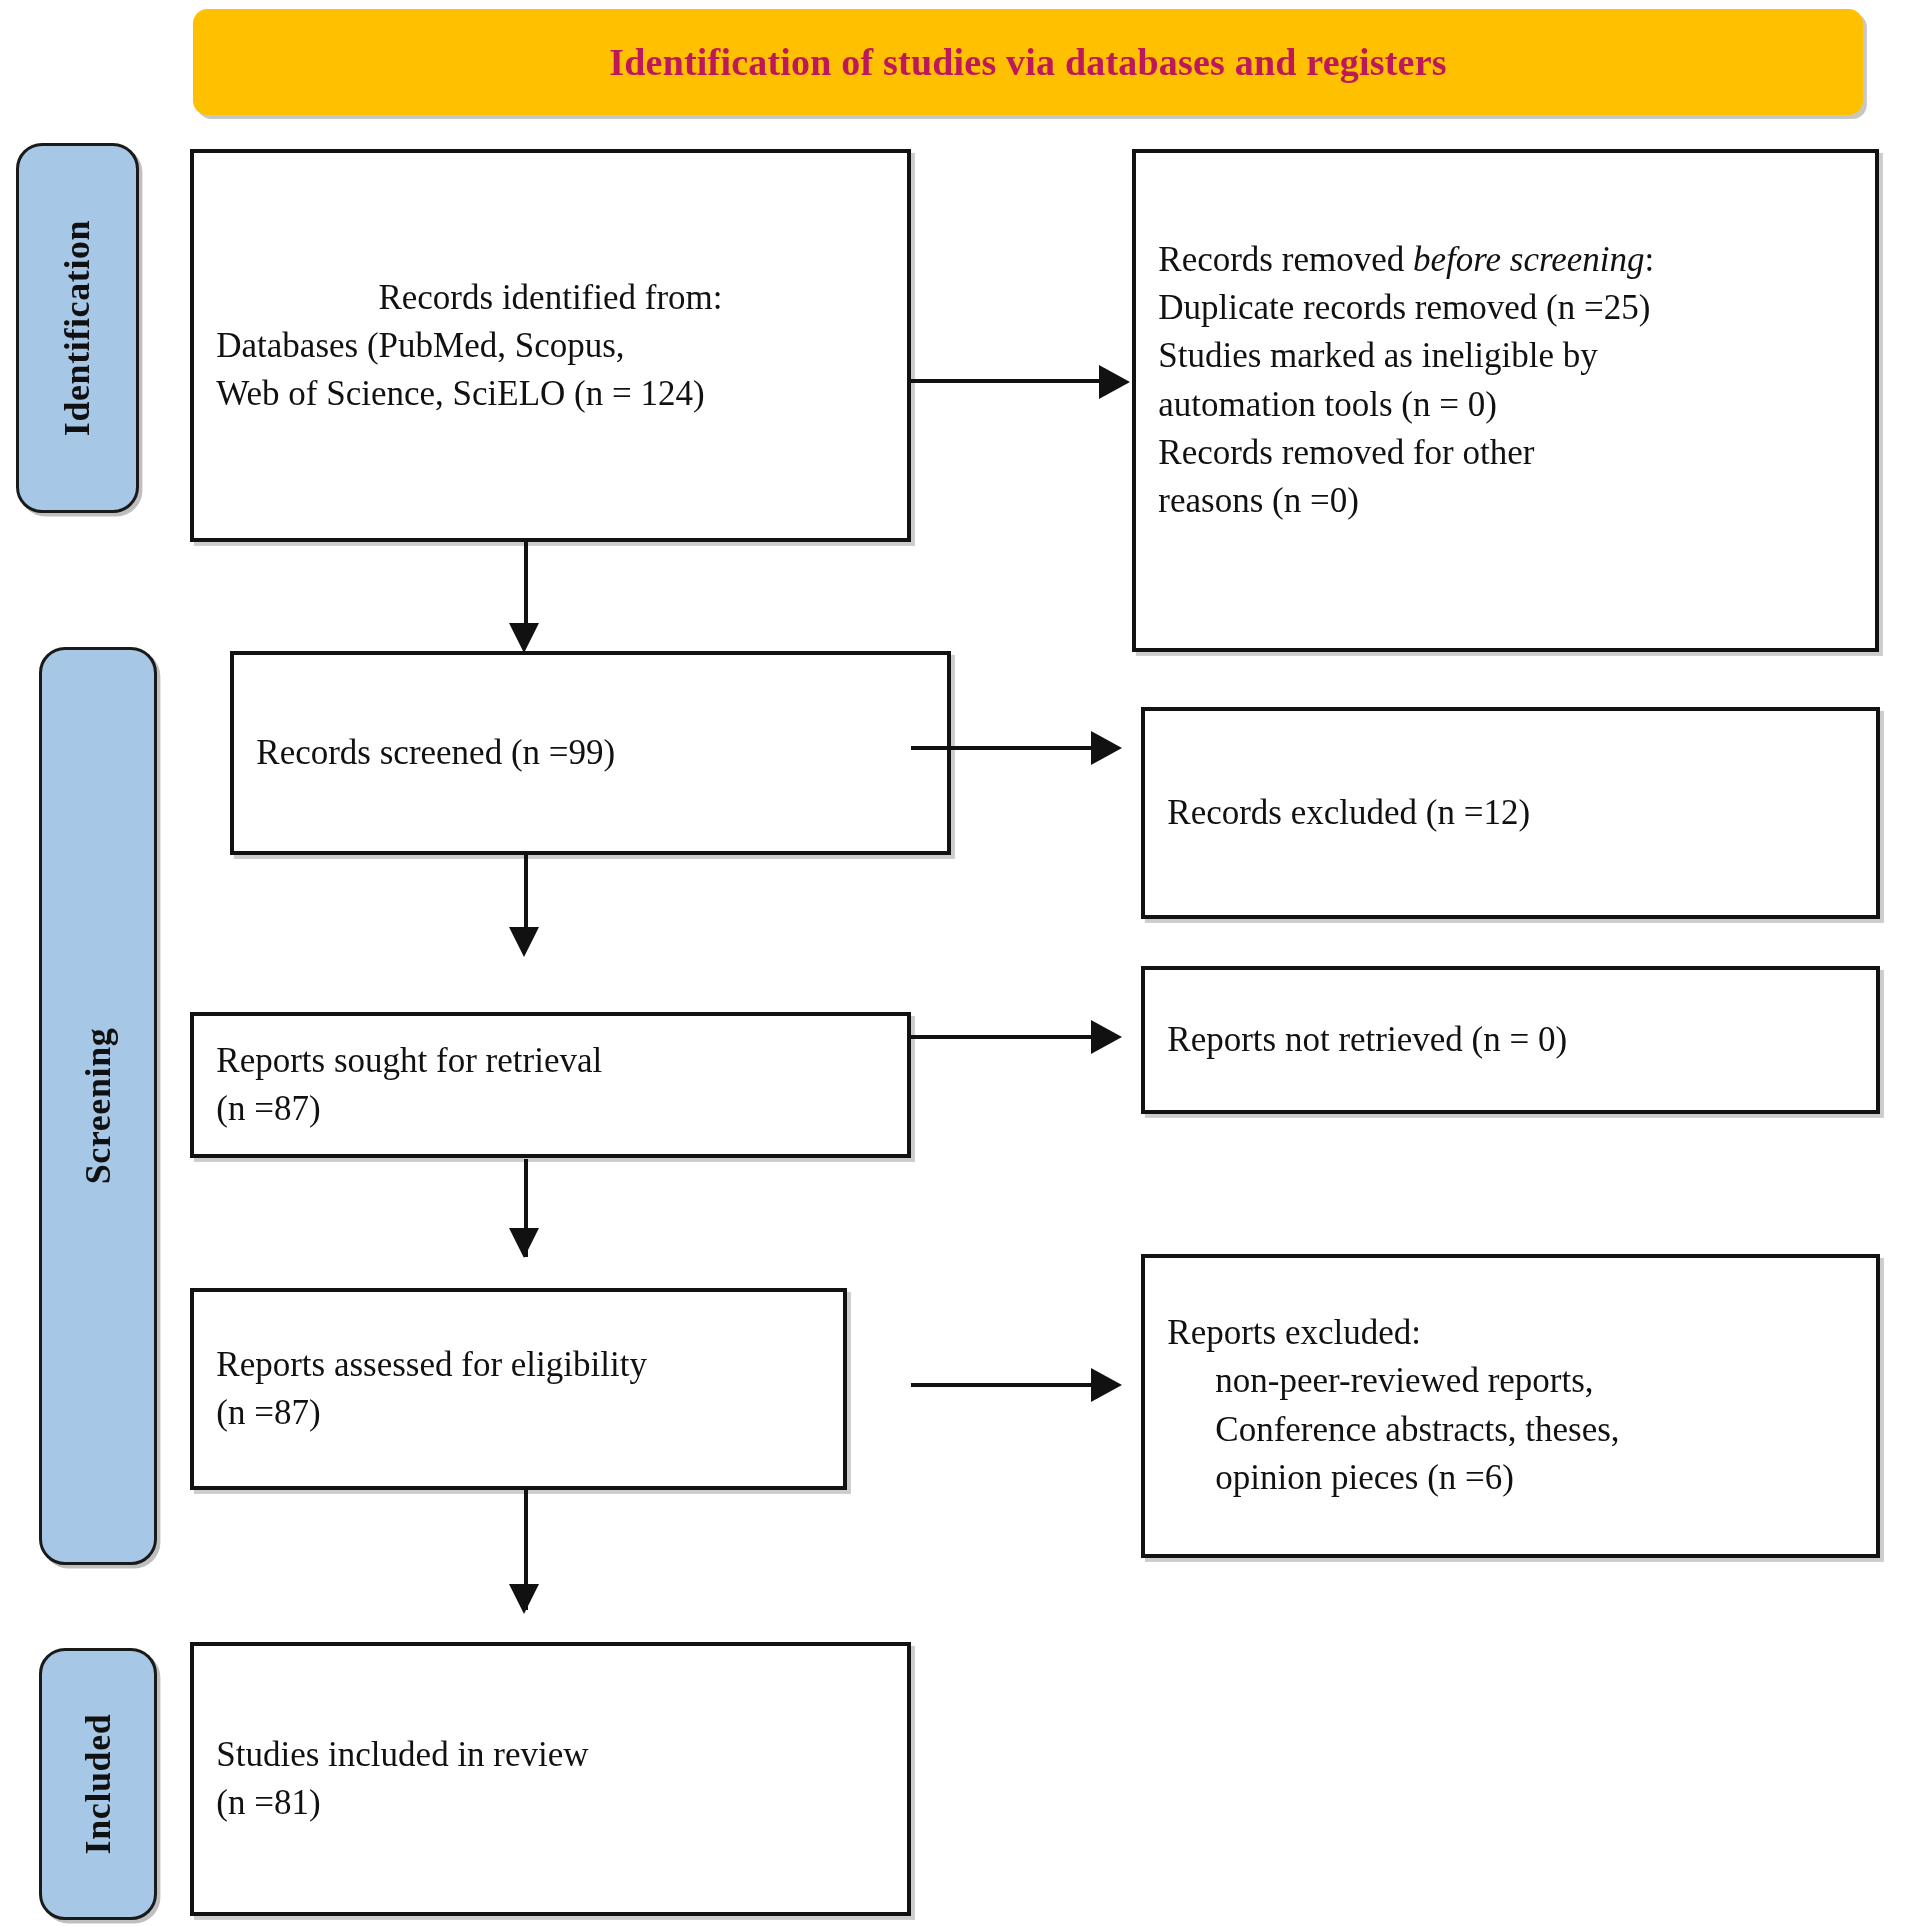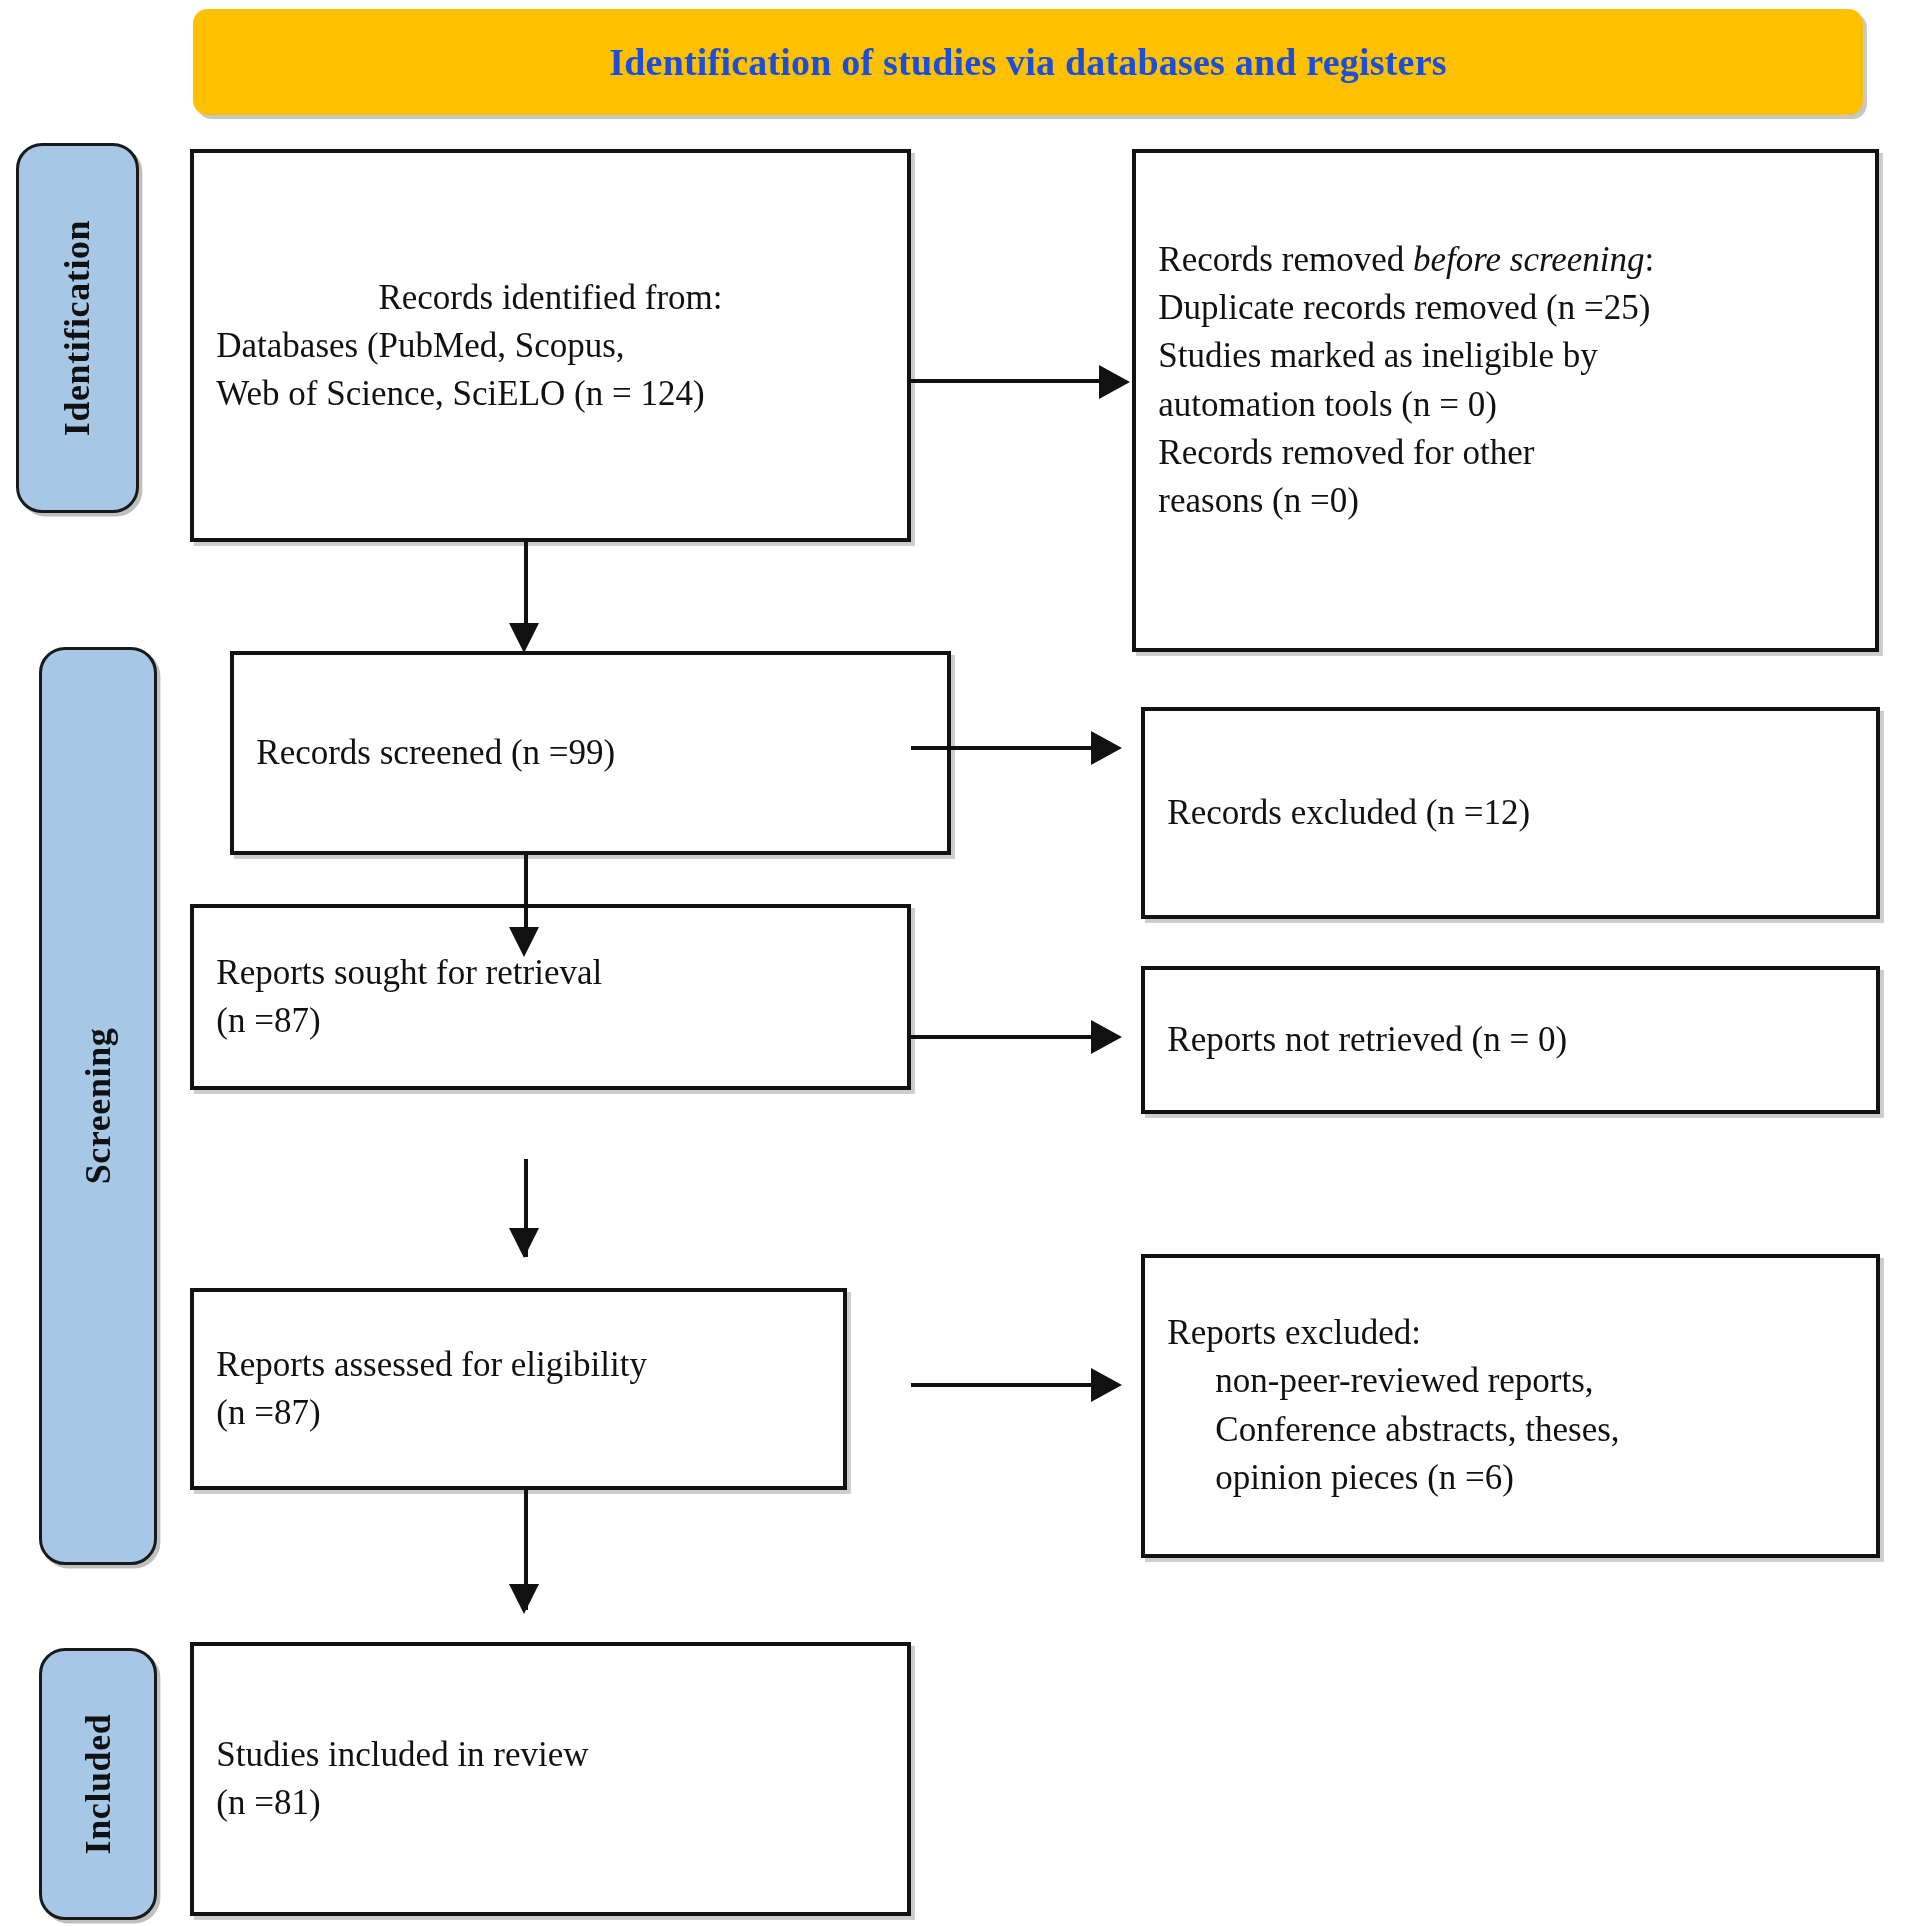--- a/index.html
+++ b/index.html
@@ -15,21 +15,21 @@
     left:193px; top:9px; width:1670px; height:106px;
     background:#FFC000;
     border-radius:14.5px;
     box-shadow:3.9px 3.9px 0 rgba(0,0,0,0.22);
     display:flex;align-items:center;justify-content:center;
   }
   .title-banner .t{
     font-family:"Liberation Serif", serif;
     font-weight:bold;
     font-size:38px;
-    color:#1d4ed8;
+    color:#be185d;
     letter-spacing:0.2px;
     text-align:right;
   }
 
   
   .stage{
     position:absolute;
     background:#A7C7E7;
     border:3.9px solid #1a1a1a;
     border-radius:26px;
@@ -75,21 +75,21 @@
   }
   .box p.center{ text-align:center; }
   .box p.indent{ padding-left:48px; }
   .box p em{ }
 
   
   #box-identified       { left:190px;  top:149px;  width:721px; height:393px; }
   #box-removed          { left:1132px; top:149px;  width:747px; height:503px; }
   #box-screened         { left:190px;  top:651px; width:721px; height:204px;margin-left:40px; }
   #box-records-excluded { left:1141px; top:707px; width:739px; height:212px; }
-  #box-sought           { left:190px;  top:904px; width:721px; height:186px; }
+  #box-sought           { left:190px;  top:1012px; width:721px; height:146px; }
   #box-not-retrieved    { left:1141px; top:966px; width:739px; height:148px; }
   #box-assessed         { left:190px;  top:1288px; width:657px; height:202px; }
   #box-reports-excluded { left:1141px; top:1254px; width:739px; height:304px; }
   #box-included         { left:190px;  top:1642px; width:721px; height:274px; }
 
   
   .vline{ position:absolute; width:3.9px; background:#111; }
   .hline{ position:absolute; height:3.9px; background:#111; }
   .arrow-down{
     position:absolute;

